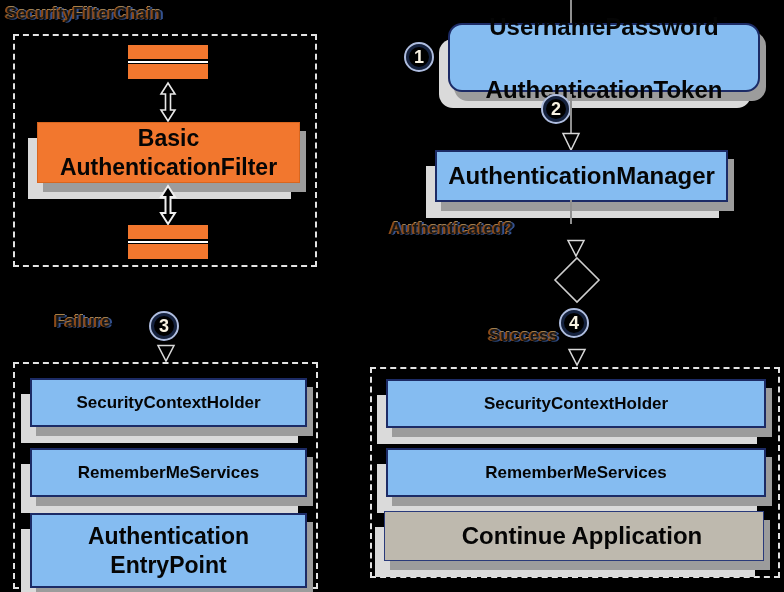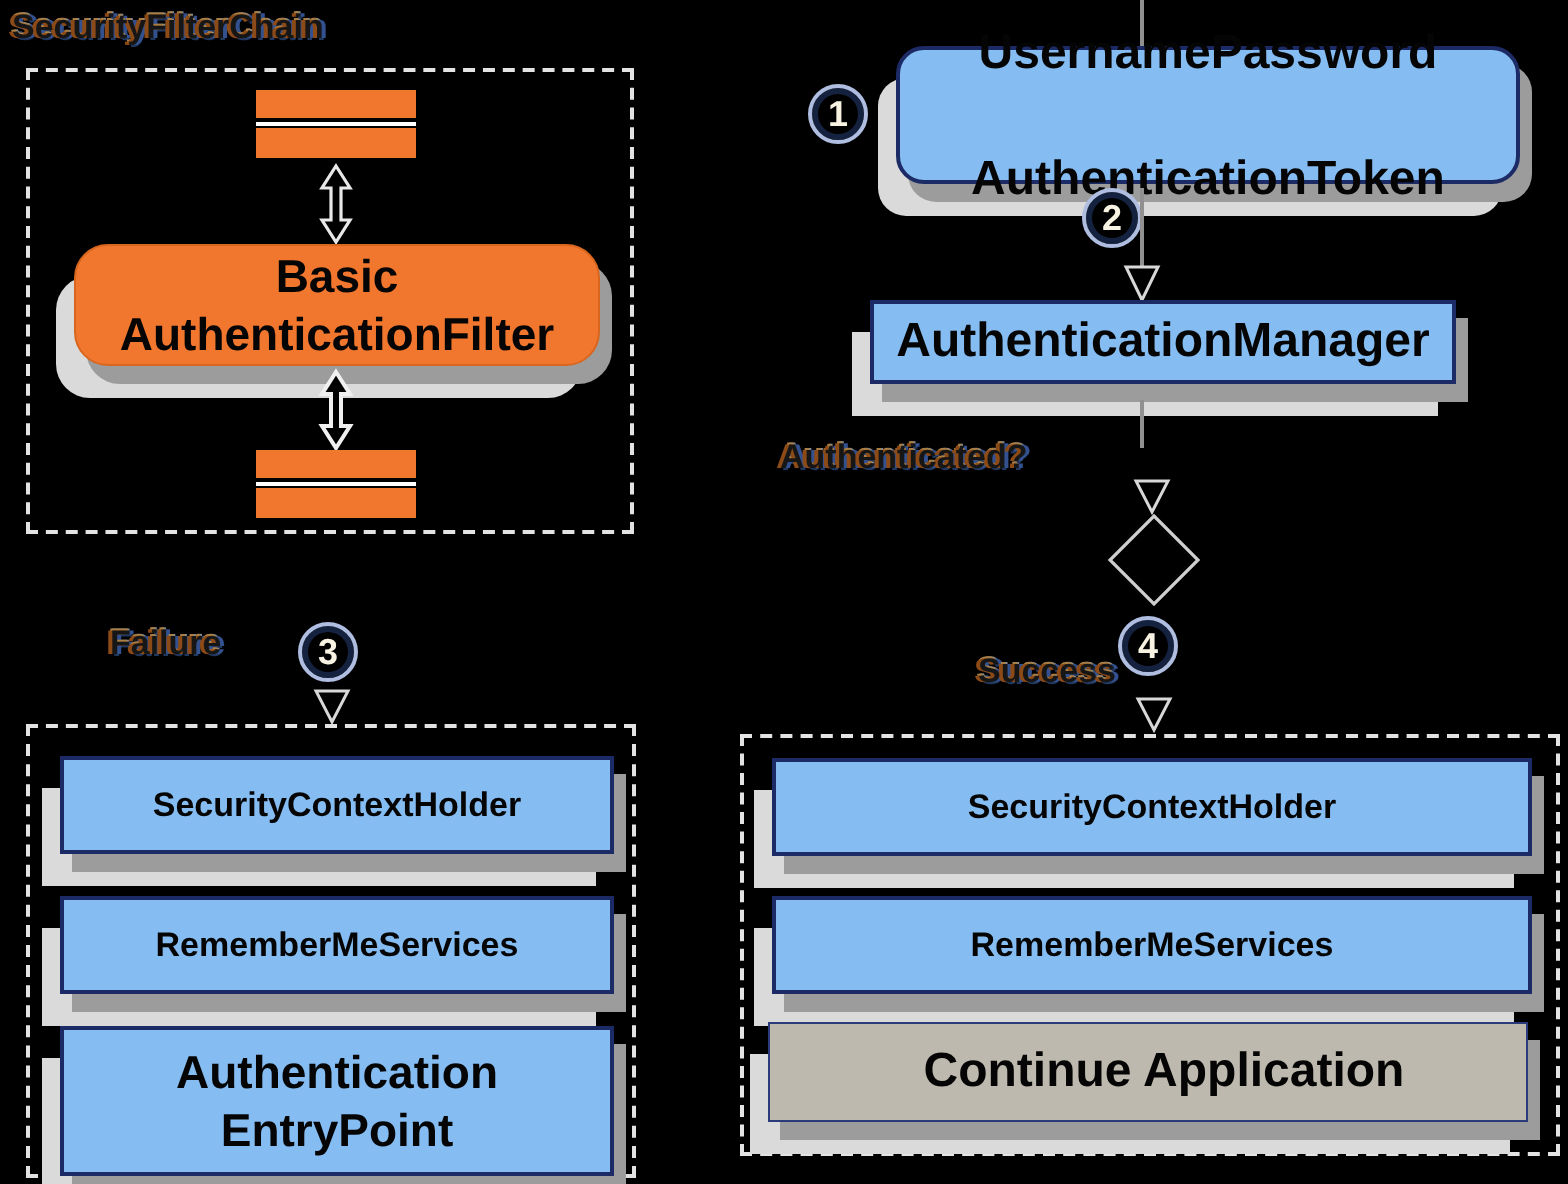--- a/index.html
+++ b/index.html
@@ -50,21 +50,21 @@
   <div class="abs dashed" style="left:13px;top:34px;width:304px;height:233px;"></div>
 
   <div class="abs bar" style="left:128px;top:45px;width:80px;height:14px;"></div>
   <div class="abs whiteline" style="left:128px;top:61px;width:80px;height:2px;"></div>
   <div class="abs bar" style="left:128px;top:64px;width:80px;height:15px;"></div>
 
   <svg class="abs" style="left:158px;top:81px;" width="20" height="42" viewBox="0 0 20 42">
     <path d="M10 2 L17 13 L12.5 13 L12.5 29 L17 29 L10 40 L3 29 L7.5 29 L7.5 13 L3 13 Z" fill="#000" stroke="#e8e8e8" stroke-width="1.6"></path>
   </svg>
 
-  <div class="abs node orange lh29" style="left:37px;top:122px;width:263px;height:61px;border-radius:17px;">
+  <div class="abs node orange lh29" style="left:37px;top:122px;width:263px;height:61px;">
     <span>Basic</span>
     <span>AuthenticationFilter</span>
   </div>
 
   <svg class="abs" style="left:158px;top:184px;" width="20" height="42" viewBox="0 0 20 42">
     <path d="M10 2 L17 13 L12.5 13 L12.5 29 L17 29 L10 40 L3 29 L7.5 29 L7.5 13 L3 13 Z" fill="#000" stroke="#f0f0f0" stroke-width="2"></path>
   </svg>
 
   <div class="abs bar" style="left:128px;top:225px;width:80px;height:14px;"></div>
   <div class="abs whiteline" style="left:128px;top:241px;width:80px;height:2px;"></div>
@@ -78,21 +78,21 @@
     <span>UsernamePassword</span>
     <span>AuthenticationToken</span>
   </div>
 
   <div class="abs step" style="left:541px;top:94px;">2</div>
   <div class="abs vline" style="left:570px;top:94px;height:39px;"></div>
   <svg class="abs" style="left:561px;top:132px;" width="20" height="20" viewBox="0 0 20 20">
     <path d="M2 1.5 L18 1.5 L10 18 Z" fill="#000" stroke="#d8d8d8" stroke-width="1.5"></path>
   </svg>
 
-  <div class="abs node blue fs24" style="left:435px;top:150px;width:293px;height:42px;">
+  <div class="abs node blue fs24" style="left:435px;top:150px;width:293px;height:52px;">
     <span>AuthenticationManager</span>
   </div>
 
   <div class="abs vline" style="left:570px;top:200px;height:24px;"></div>
 
   <div class="abs ghost fs23" style="left:390px;top:219px;">Authenticated?</div>
 
   <svg class="abs" style="left:566px;top:239px;" width="20" height="19" viewBox="0 0 20 19">
     <path d="M2 1.5 L18 1.5 L10 17 Z" fill="#000" stroke="#d8d8d8" stroke-width="1.5"></path>
   </svg>

